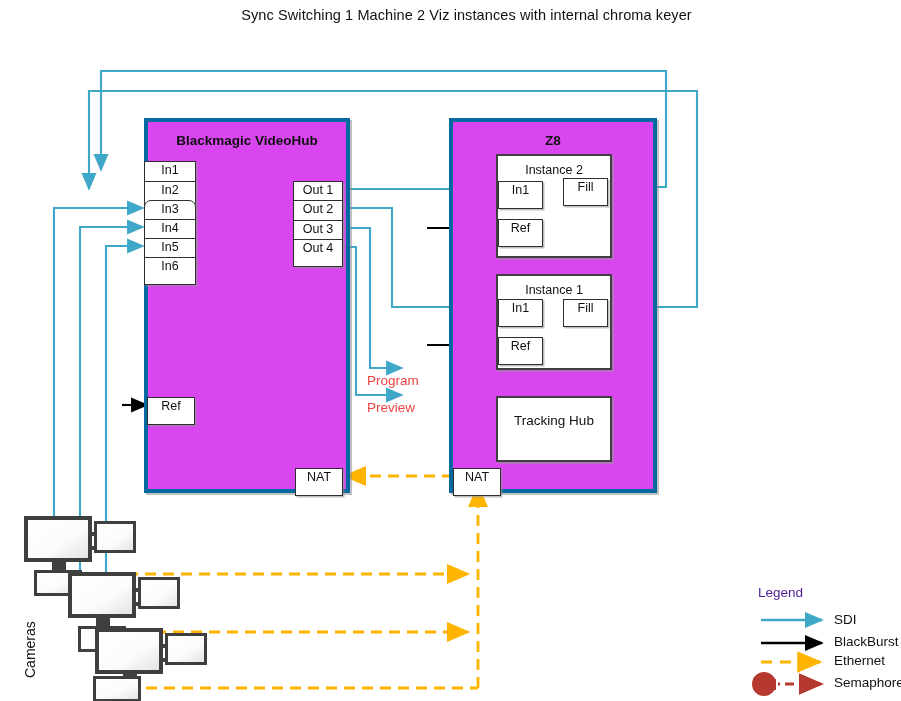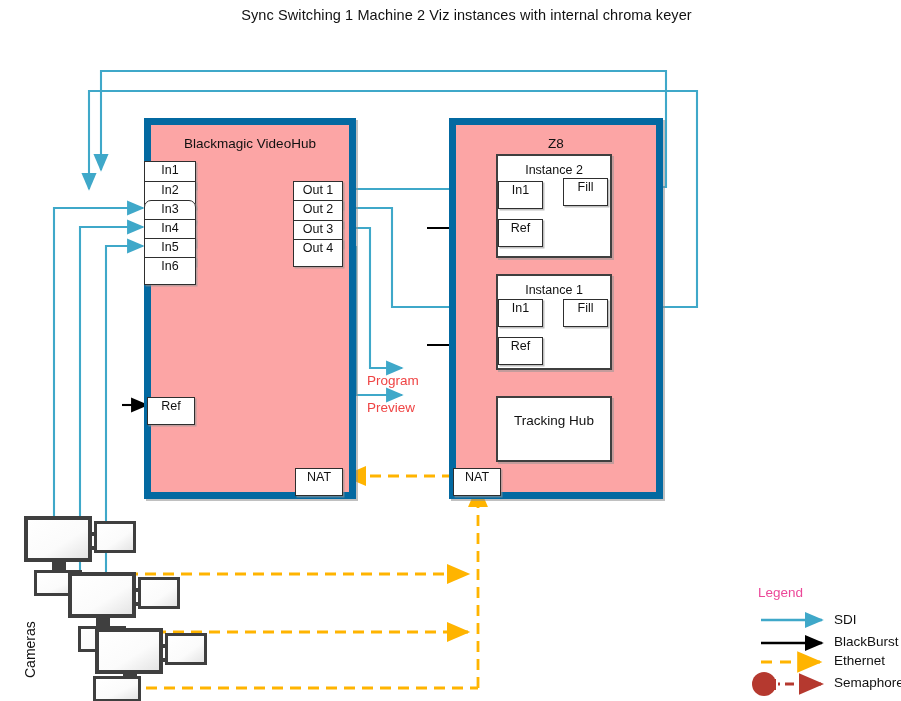--- a/index.html
+++ b/index.html
@@ -34,23 +34,24 @@
     top: 7px;
     width: 901px;
     text-align: center;
     font-size: 14.5px;
     letter-spacing: .1px;
     color: #111;
   }
   
   .device-box {
     position: absolute;
-    background: #fca5a5;
-    border: 7px solid #0369a1;
+    background: #d946ef;
+    border: 4px solid #0369a1;
     box-shadow: 2px 2px 0 0 rgba(140,140,140,.55);
+    font-weight: bold;
   }
   .device-title {
     position: absolute;
     left: 0;
     width: 100%;
     text-align: center;
     font-size: 13.5px;
     color: #111;
   }
   
@@ -103,21 +104,21 @@
     font-size: 14px;
     color: #111;
     transform: rotate(-90deg);
     transform-origin: left top;
     white-space: nowrap;
   }
   
   .legend-title {
     position: absolute;
     font-size: 13.5px;
-    color: #ec4899;
+    color: #4c1d95;
   }
   .legend-label {
     position: absolute;
     font-size: 13.5px;
     color: #111;
     white-space: nowrap;
   }
 </style>
 </head>
 <body>

